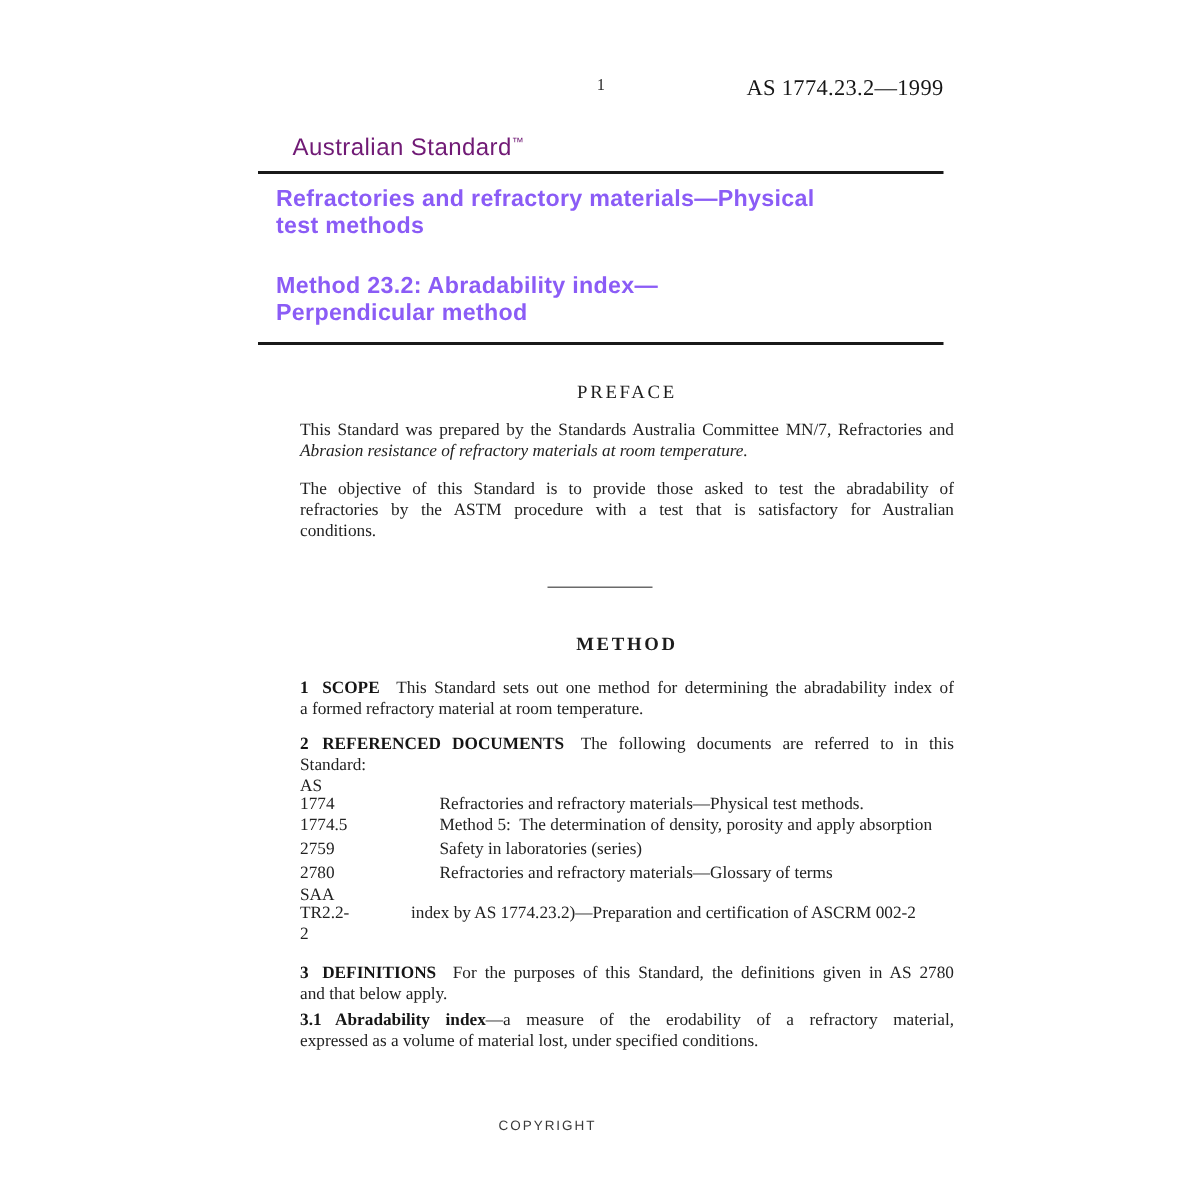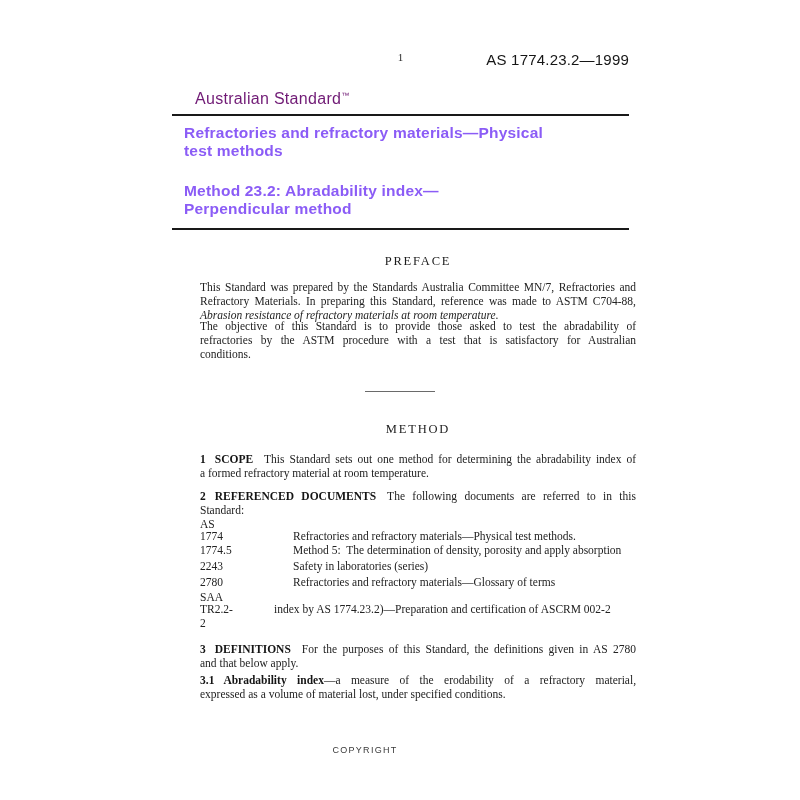--- a/index.html
+++ b/index.html
@@ -17,21 +17,21 @@
   .col { left: 200px; width: 436px; }
 
   
   .running-head { top: 51px; left: 172px; width: 457px; height: 20px; }
   .page-num {
     position: absolute; left: 0; right: 0; text-align: center;
     font-family: "Liberation Serif", serif; font-size: 11px; color: #2a2a2a;
   }
   .doc-number {
     position: absolute; right: 0; top: 0;
-    font-family: Liberation Sans, sans-serif; font-size: 15px; color: #161616;
+    font-family: Liberation Serif, serif; font-size: 15px; color: #161616;
     letter-spacing: 0.2px;
   }
 
   
   .masthead {
     top: 90px; left: 195px;
     font-family: "Liberation Sans", sans-serif; font-size: 16px; color: #701a75;
     letter-spacing: 0.3px;
   }
   .masthead sup { font-size: 8px; vertical-align: 6px; letter-spacing: 0; }
@@ -48,21 +48,21 @@
     letter-spacing: 0.2px;
   }
   .doc-title { top: 124px; }
   .doc-subtitle { top: 182px; }
 
   
   .center-head {
     text-align: center; font-size: 12.5px; letter-spacing: 1.8px; color: #1c1c1c;
   }
   .preface-heading { top: 254px; }
-  .method-heading  { top: 422px; }
+  .method-heading  { top: 422px; font-weight: bold; }
 
   
   .body-txt { font-size: 11.5px; line-height: 14px; color: #222; }
   .jline { text-align: justify; text-align-last: justify; }
   .jlast { text-align: left; }
   .italic { font-style: italic; }
 
   .preface-p1 { top: 280px; }
   .preface-p2 { top: 319px; }
 
@@ -120,21 +120,20 @@
     <div>Method 23.2: Abradability index—</div>
     <div>Perpendicular method</div>
   </div>
 
   <div class="abs rule rule-bottom"></div>
 
   <div class="abs col center-head preface-heading">PREFACE</div>
 
   <div class="abs col body-txt preface-p1">
     <div class="jline">This Standard was prepared by the Standards Australia Committee MN/7, Refractories and</div>
-    <div class="jline">Refractory Materials. In preparing this Standard, reference was made to ASTM C704-88,</div>
     <div class="jlast italic">Abrasion resistance of refractory materials at room temperature.</div>
   </div>
 
   <div class="abs col body-txt preface-p2">
     <div class="jline">The objective of this Standard is to provide those asked to test the abradability of</div>
     <div class="jline">refractories by the ASTM procedure with a test that is satisfactory for Australian</div>
     <div class="jlast">conditions.</div>
   </div>
 
   <div class="abs sep-rule"></div>
@@ -155,21 +154,21 @@
 
   <div class="abs col body-txt ref-row row-1774">
     <span class="ref-num">1774</span>
     <span class="ref-text">Refractories and refractory materials—Physical test methods.</span>
   </div>
   <div class="abs col body-txt ref-row row-17745">
     <span class="ref-num">1774.5</span>
     <span class="ref-text">Method 5:  The determination of density, porosity and apply absorption</span>
   </div>
   <div class="abs col body-txt ref-row row-2243">
-    <span class="ref-num">2243</span>
+    <span class="ref-num">2759</span>
     <span class="ref-text">Safety in laboratories (series)</span>
   </div>
   <div class="abs col body-txt ref-row row-2780">
     <span class="ref-num">2780</span>
     <span class="ref-text">Refractories and refractory materials—Glossary of terms</span>
   </div>
 
   <div class="abs col body-txt ref-label-saa">SAA</div>
 
   <div class="abs col body-txt ref-row row-tr">

